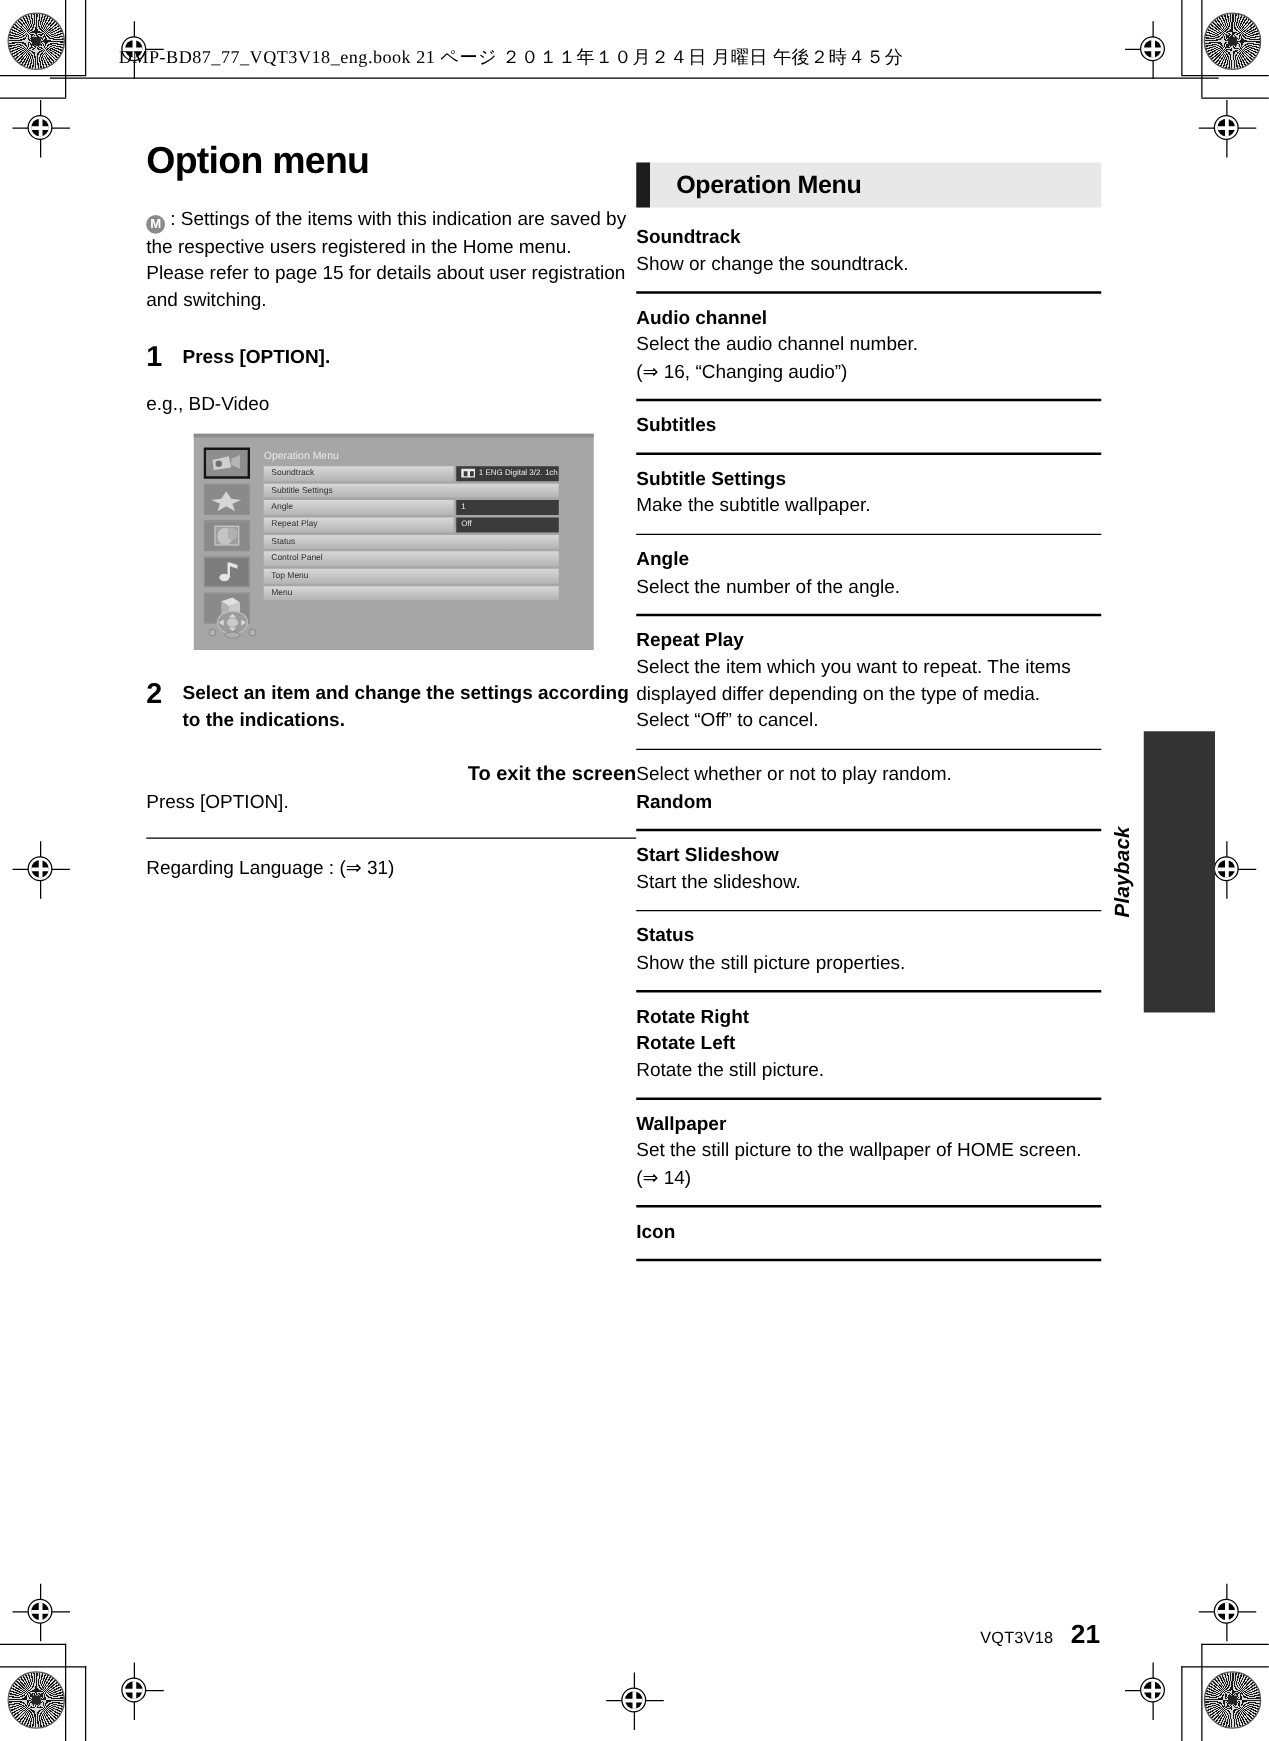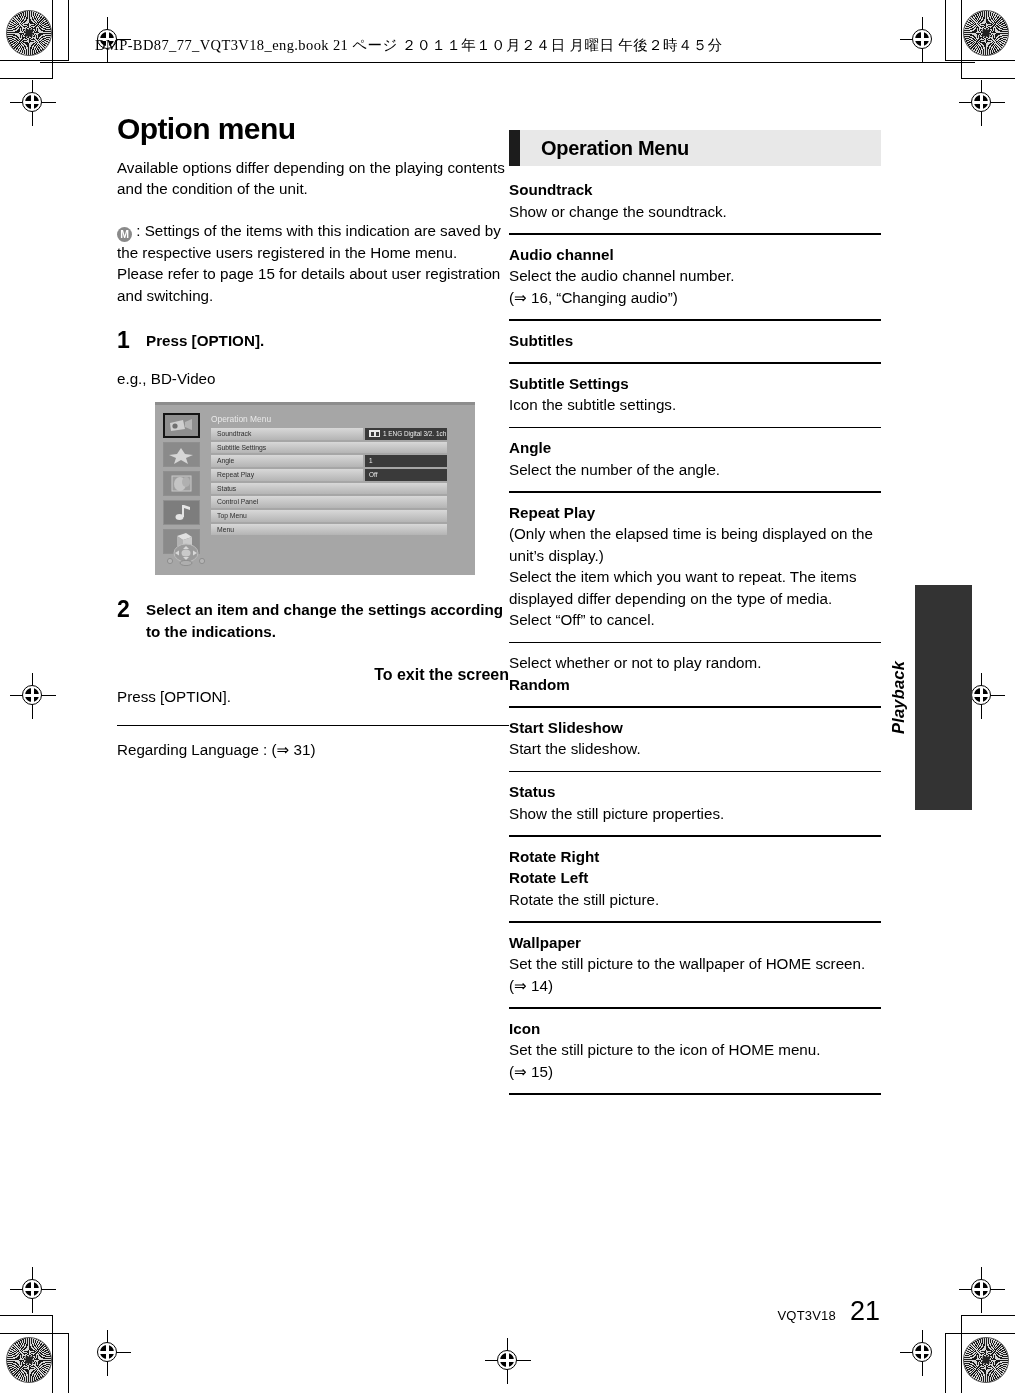--- a/index.html
+++ b/index.html
@@ -390,22 +390,22 @@
     display: flex;
     align-items: baseline;
     justify-content: flex-end;
   }
   .footer .code {
     font-size: 13px;
     letter-spacing: 0.2px;
     margin-top: 24px;
   }
   .footer .pg {
-    font-size: 27px;
-    font-weight: normal;
+    font-size: 21px;
+    font-weight: bold;
     margin-left: 14px;
     margin-top: 28px;
   }
 </style>
 </head>
 <body>
 
 <div class="page">
 
   <div class="crop-line" style="left:52px; top:0; width:1.3px; height:78px;"></div>
@@ -502,21 +502,20 @@
       <div class="dot"></div>
     </div>
 
   <div class="slug">DMP-BD87_77_VQT3V18_eng.book  21 ページ  ２０１１年１０月２４日  月曜日  午後２時４５分</div>
   <div class="slug-rule"></div>
 
   <div class="col-left">
 
     <h1 class="title">Option menu</h1>
 
-    <p class="body">Available options differ depending on the playing contents and the condition of the unit.</p>
 
     <p class="body gap"><span class="m-badge">M</span><span> : Settings of the items with this indication are saved by the respective users registered in the Home menu.</span></p>
     <p class="body">Please refer to page 15 for details about user registration and switching.</p>
 
     <div class="step">
       <div class="step-num">1</div>
       <div class="step-text">Press [OPTION].</div>
     </div>
 
     <p class="eg">e.g., BD-Video</p>
@@ -670,39 +669,38 @@
           <div>
             <p class="name">Subtitles</p>
           </div>
         </div>
         <div class="entry-rule"></div>
         <div class="entry">
           <div>
             <p class="name">Subtitle Settings</p>
           </div>
           <div>
-            <p class="desc">Icon the subtitle settings.</p>
+            <p class="desc">Make the subtitle wallpaper.</p>
           </div>
         </div>
         <div class="entry-rule"></div>
         <div class="entry">
           <div>
             <p class="name">Angle</p>
           </div>
           <div>
             <p class="desc">Select the number of the angle.</p>
           </div>
         </div>
         <div class="entry-rule"></div>
         <div class="entry">
           <div>
             <p class="name">Repeat Play</p>
           </div>
           <div>
-            <p class="desc">(Only when the elapsed time is being displayed on the unit’s display.)</p>
             <p class="desc">Select the item which you want to repeat. The items displayed differ depending on the type of media.</p>
             <p class="desc">Select “Off” to cancel.</p>
           </div>
         </div>
         <div class="entry-rule"></div>
         <div class="entry">
           <div>
             <p class="desc">Select whether or not to play random.</p>
           </div>
           <div>
@@ -743,24 +741,20 @@
             <p class="name">Wallpaper</p>
           </div>
           <div>
             <p class="desc">Set the still picture to the wallpaper of HOME screen. (⇒ 14)</p>
           </div>
         </div>
         <div class="entry-rule"></div>
         <div class="entry">
           <div>
             <p class="name">Icon</p>
-          </div>
-          <div>
-            <p class="desc">Set the still picture to the icon of HOME menu.</p>
-            <p class="desc">(⇒ 15)</p>
           </div>
         </div>
         <div class="entry-rule"></div>
       </div>
   </div>
 
   <div class="side-tab"></div>
   <div class="side-tab-label">Playback</div>
 
   <div class="footer">

